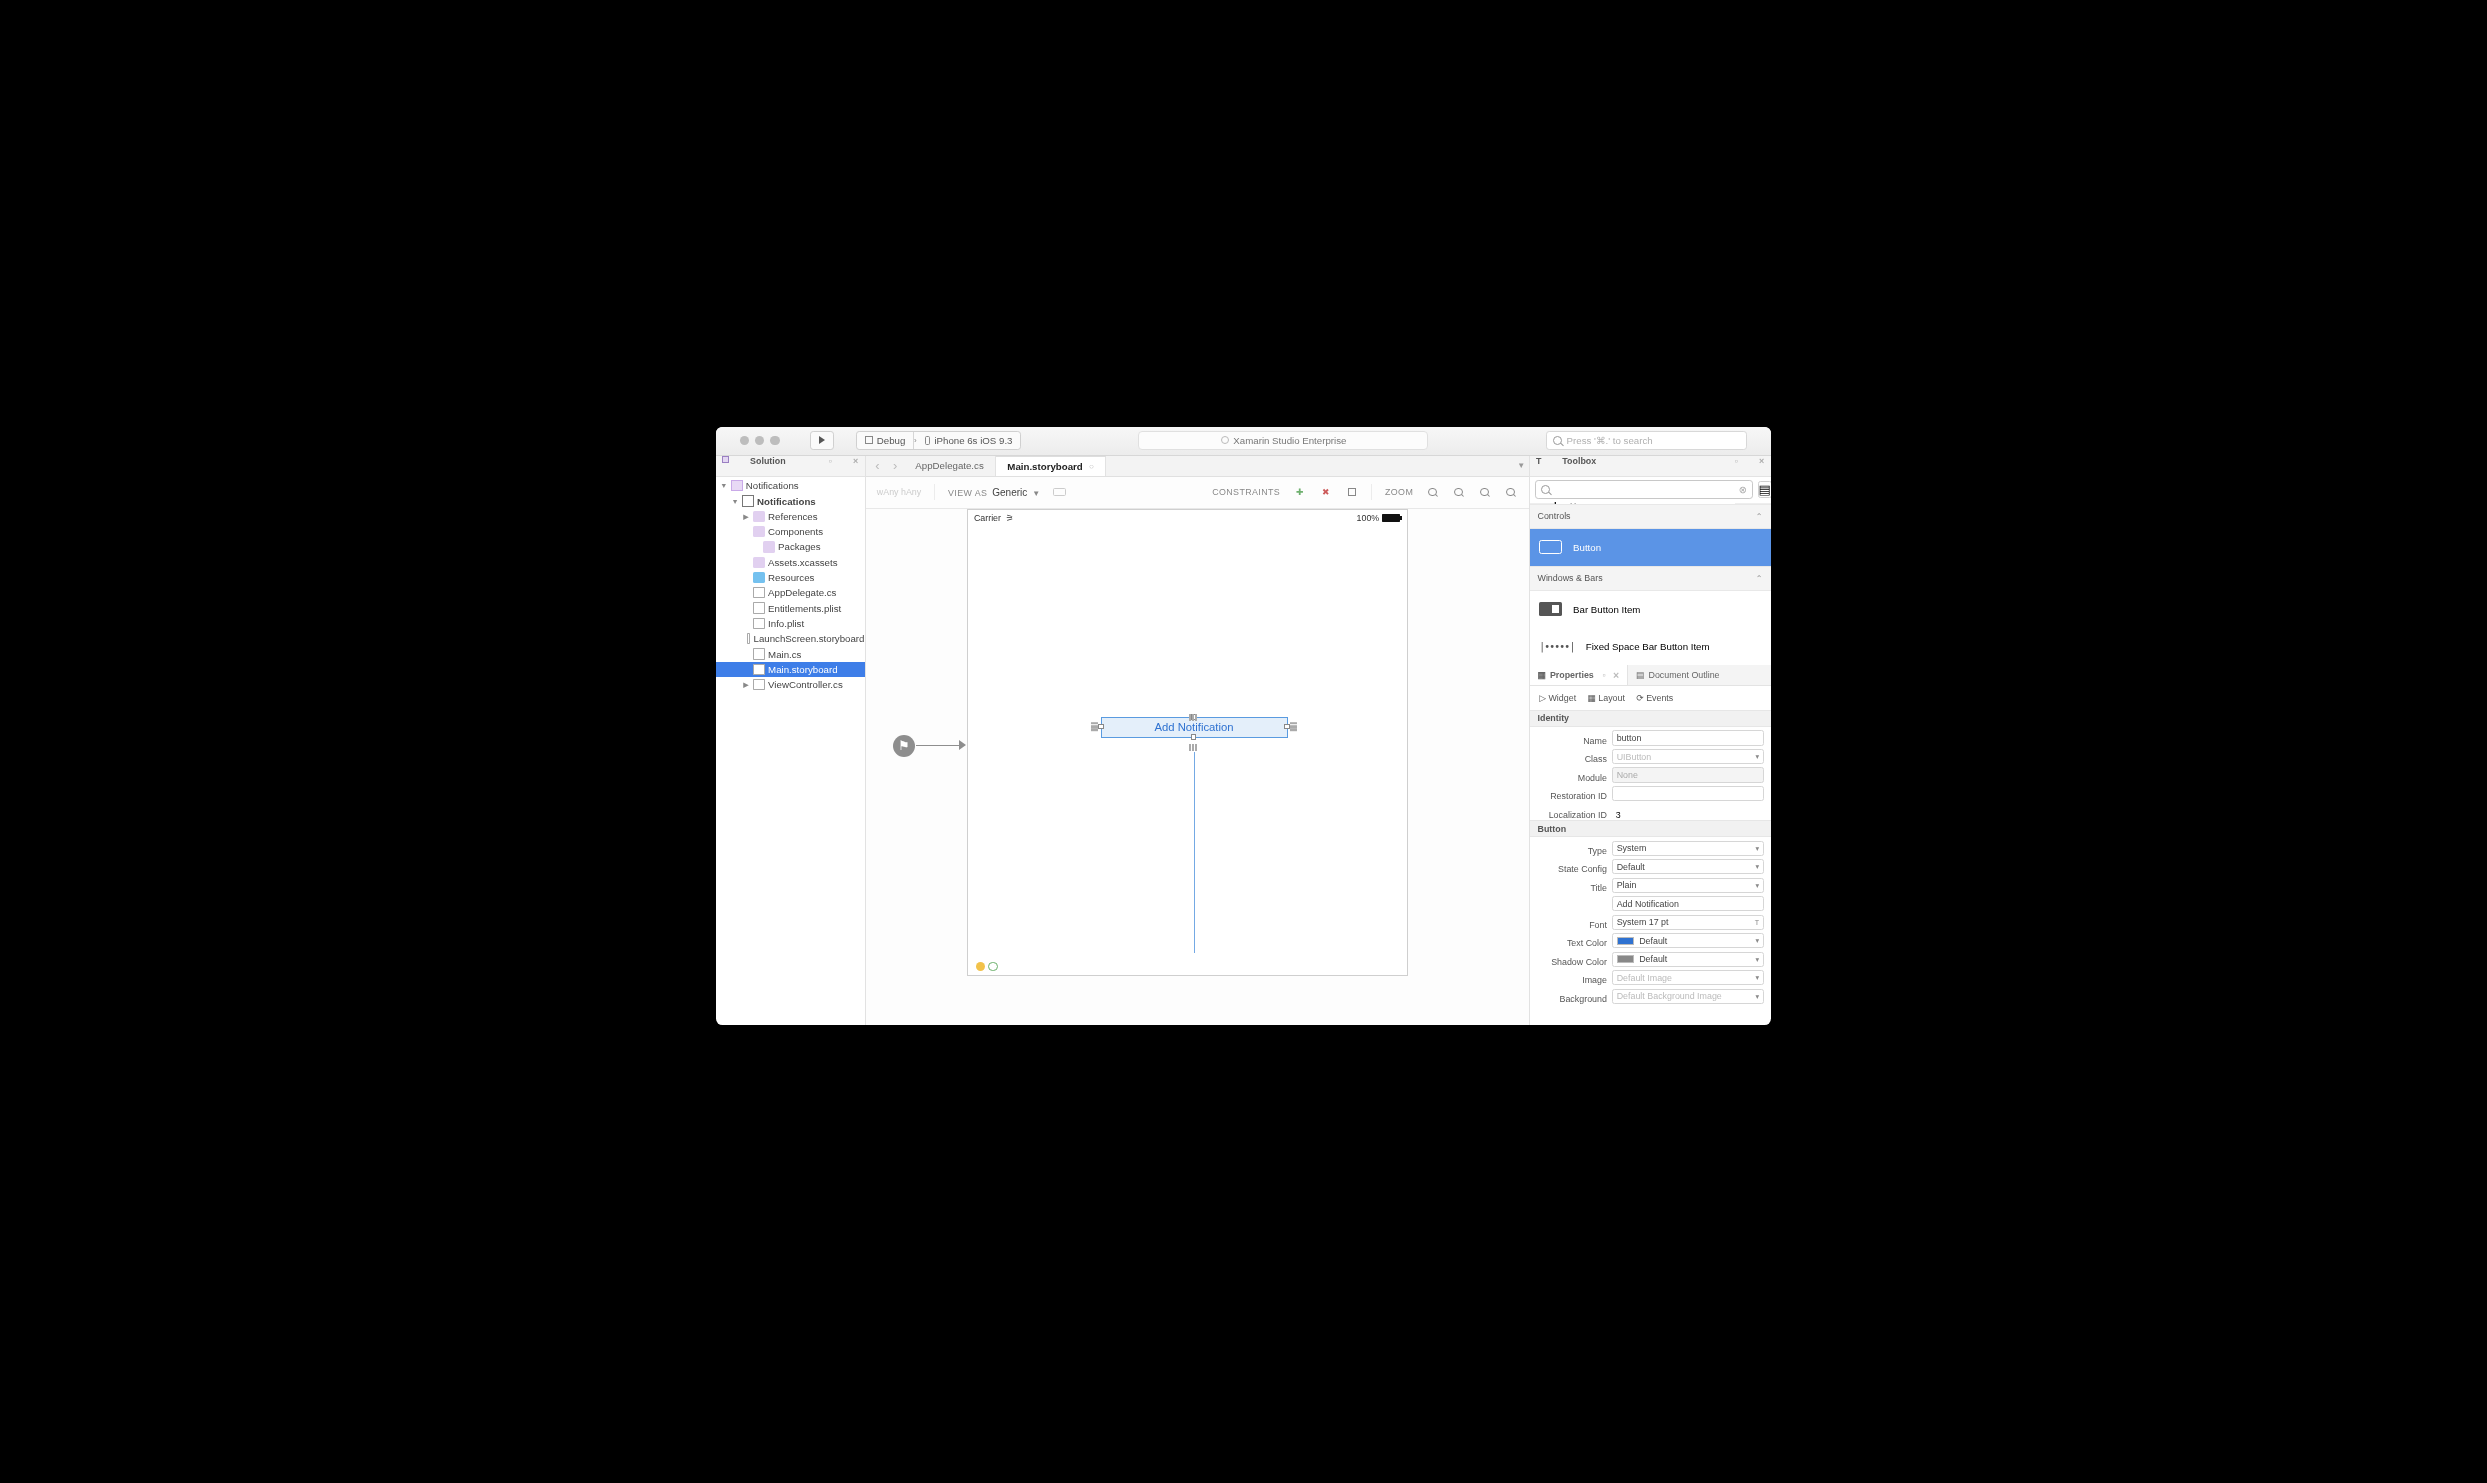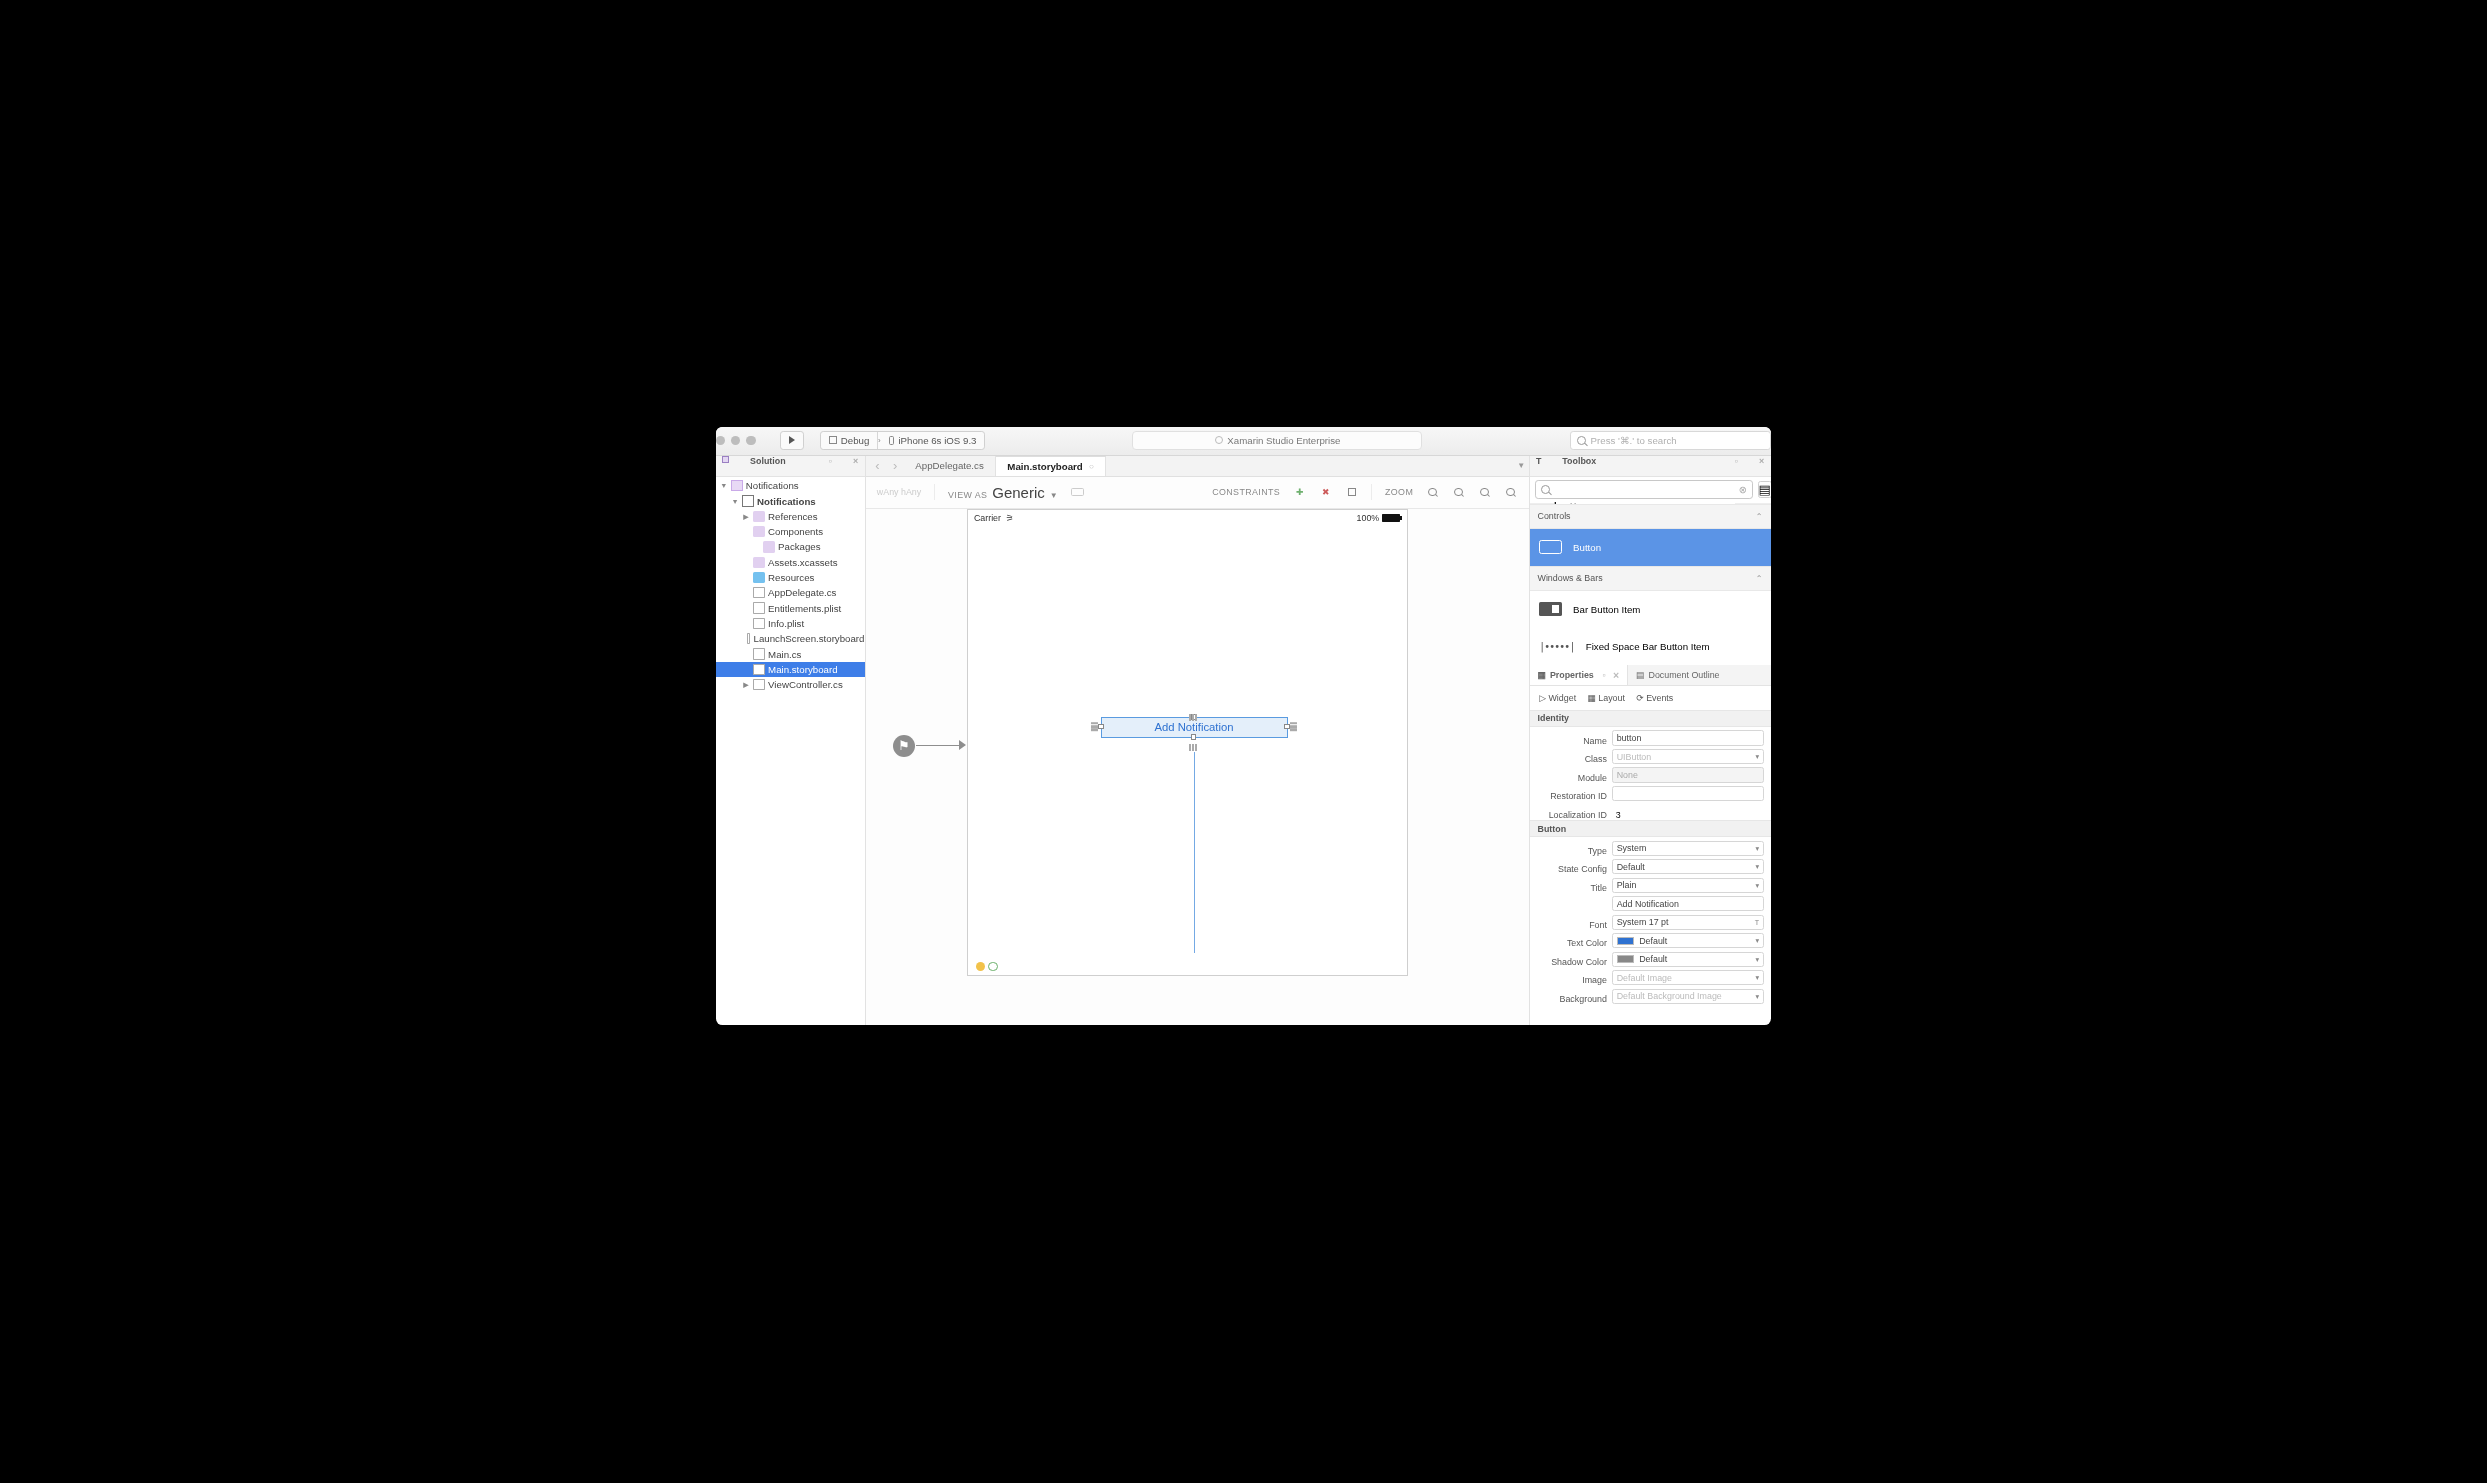--- a/index.html
+++ b/index.html
@@ -7,22 +7,22 @@
   body { background: #000; display: flex; align-items: center; justify-content: center; }
   .frame { width: 1134px; height: 678px; position: relative; }
   .window {
     position: absolute; left: 39px; top: 24px; width: 1055px; height: 598px;
     background: #fff; border-radius: 6.4px; box-shadow: 0 9.7px 32px rgba(0,0,0,0.5);
     display: flex; flex-direction: column; overflow: hidden;
   }
   
   .toolbar {
     height: 29px; background: linear-gradient(#f7f7f7,#ececec);
-    border-bottom: 0.8px solid #d7d7d7; display: flex; align-items: center; padding: 0 0;
-    gap: 16px;
+    border-bottom: 0.8px solid #d7d7d7; display: flex; align-items: center; padding: 0 24px;
+    gap: 22px;
   }
   .traffic { display: flex; gap: 5.6px; margin-right: 8px; }
   .traffic span { width: 9.7px; height: 9.7px; border-radius: 50%; background: #bdbdbd; }
   .tbtn {
     height: 19.3px; min-width: 24px; border: 0.8px solid #d0d0d0; border-radius: 3.2px;
     background: #fafafa; display: inline-flex; align-items: center; justify-content: center;
     padding: 0 6.4px; font-size: 9.7px; color: #555;
   }
   .play-icon { width: 0; height: 0; border-left: 6.4px solid #555; border-top: 4px solid transparent; border-bottom: 4px solid transparent; }
   .cfg-group { display: inline-flex; height: 19.3px; border: 0.8px solid #d0d0d0; border-radius: 3.2px; background: #fafafa; align-items: center; font-size: 9.7px; color: #555; }
@@ -287,21 +287,21 @@
           <span class="tab active">
               <span>Main.storyboard</span>
               <span style="color:#bbb;font-size:8px">○</span>
             </span>
           <span class="flex"></span>
           <span class="drop">▼</span>
         </div>
         <div class="designer-bar">
           <span><span style="color:#ccc">wAny</span> <span style="color:#ccc">hAny</span></span>
           <span class="d-sep"></span>
-          <span><span style="letter-spacing:0.4px">VIEW AS</span>&nbsp;&nbsp;<span style="color:#444;font-size:15px">Generic</span>&nbsp;&nbsp;<span class="chev">▼</span></span>
+          <span><span style="letter-spacing:0.4px">VIEW AS</span>&nbsp;&nbsp;<span style="color:#444;font-size:10px">Generic</span>&nbsp;&nbsp;<span class="chev">▼</span></span>
           <span style="width:13px;height:8px;border:0.8px solid #ccc;border-radius:1.6px"></span>
           <span class="flex"></span>
           <span style="letter-spacing:0.4px">CONSTRAINTS</span>
           <span class="zicon" style="color:#6eb06e">✚</span>
           <span class="zicon" style="color:#cc5a5a">✖</span>
           <span class="zicon">
               <span class="sq-icon"></span>
             </span>
           <span class="d-sep"></span>
           <span style="letter-spacing:0.4px">ZOOM</span>

